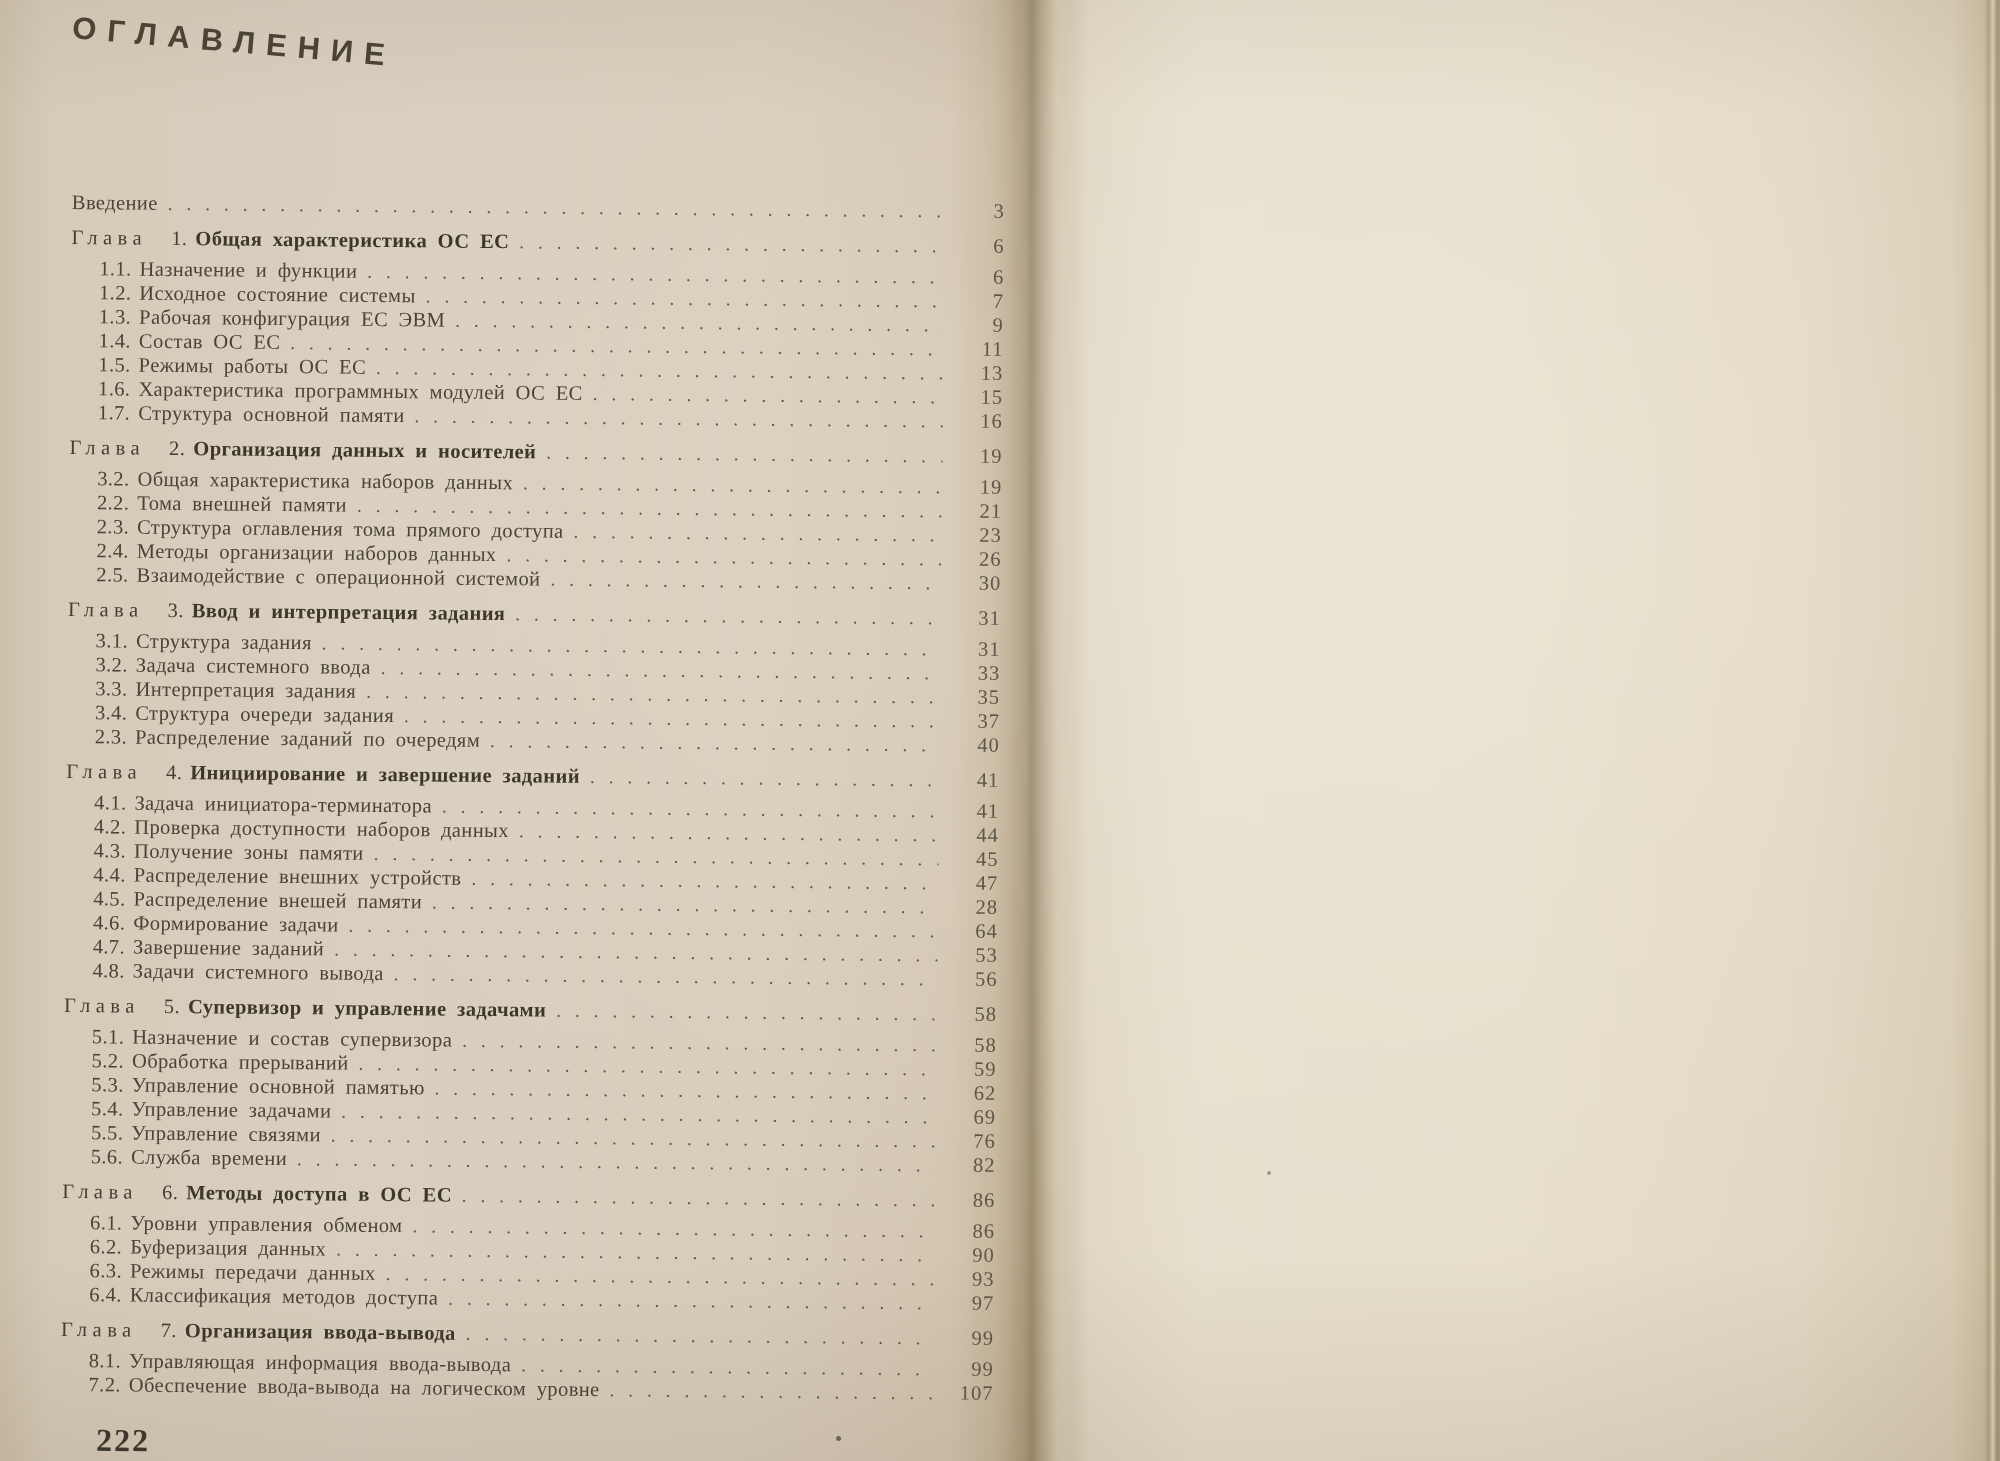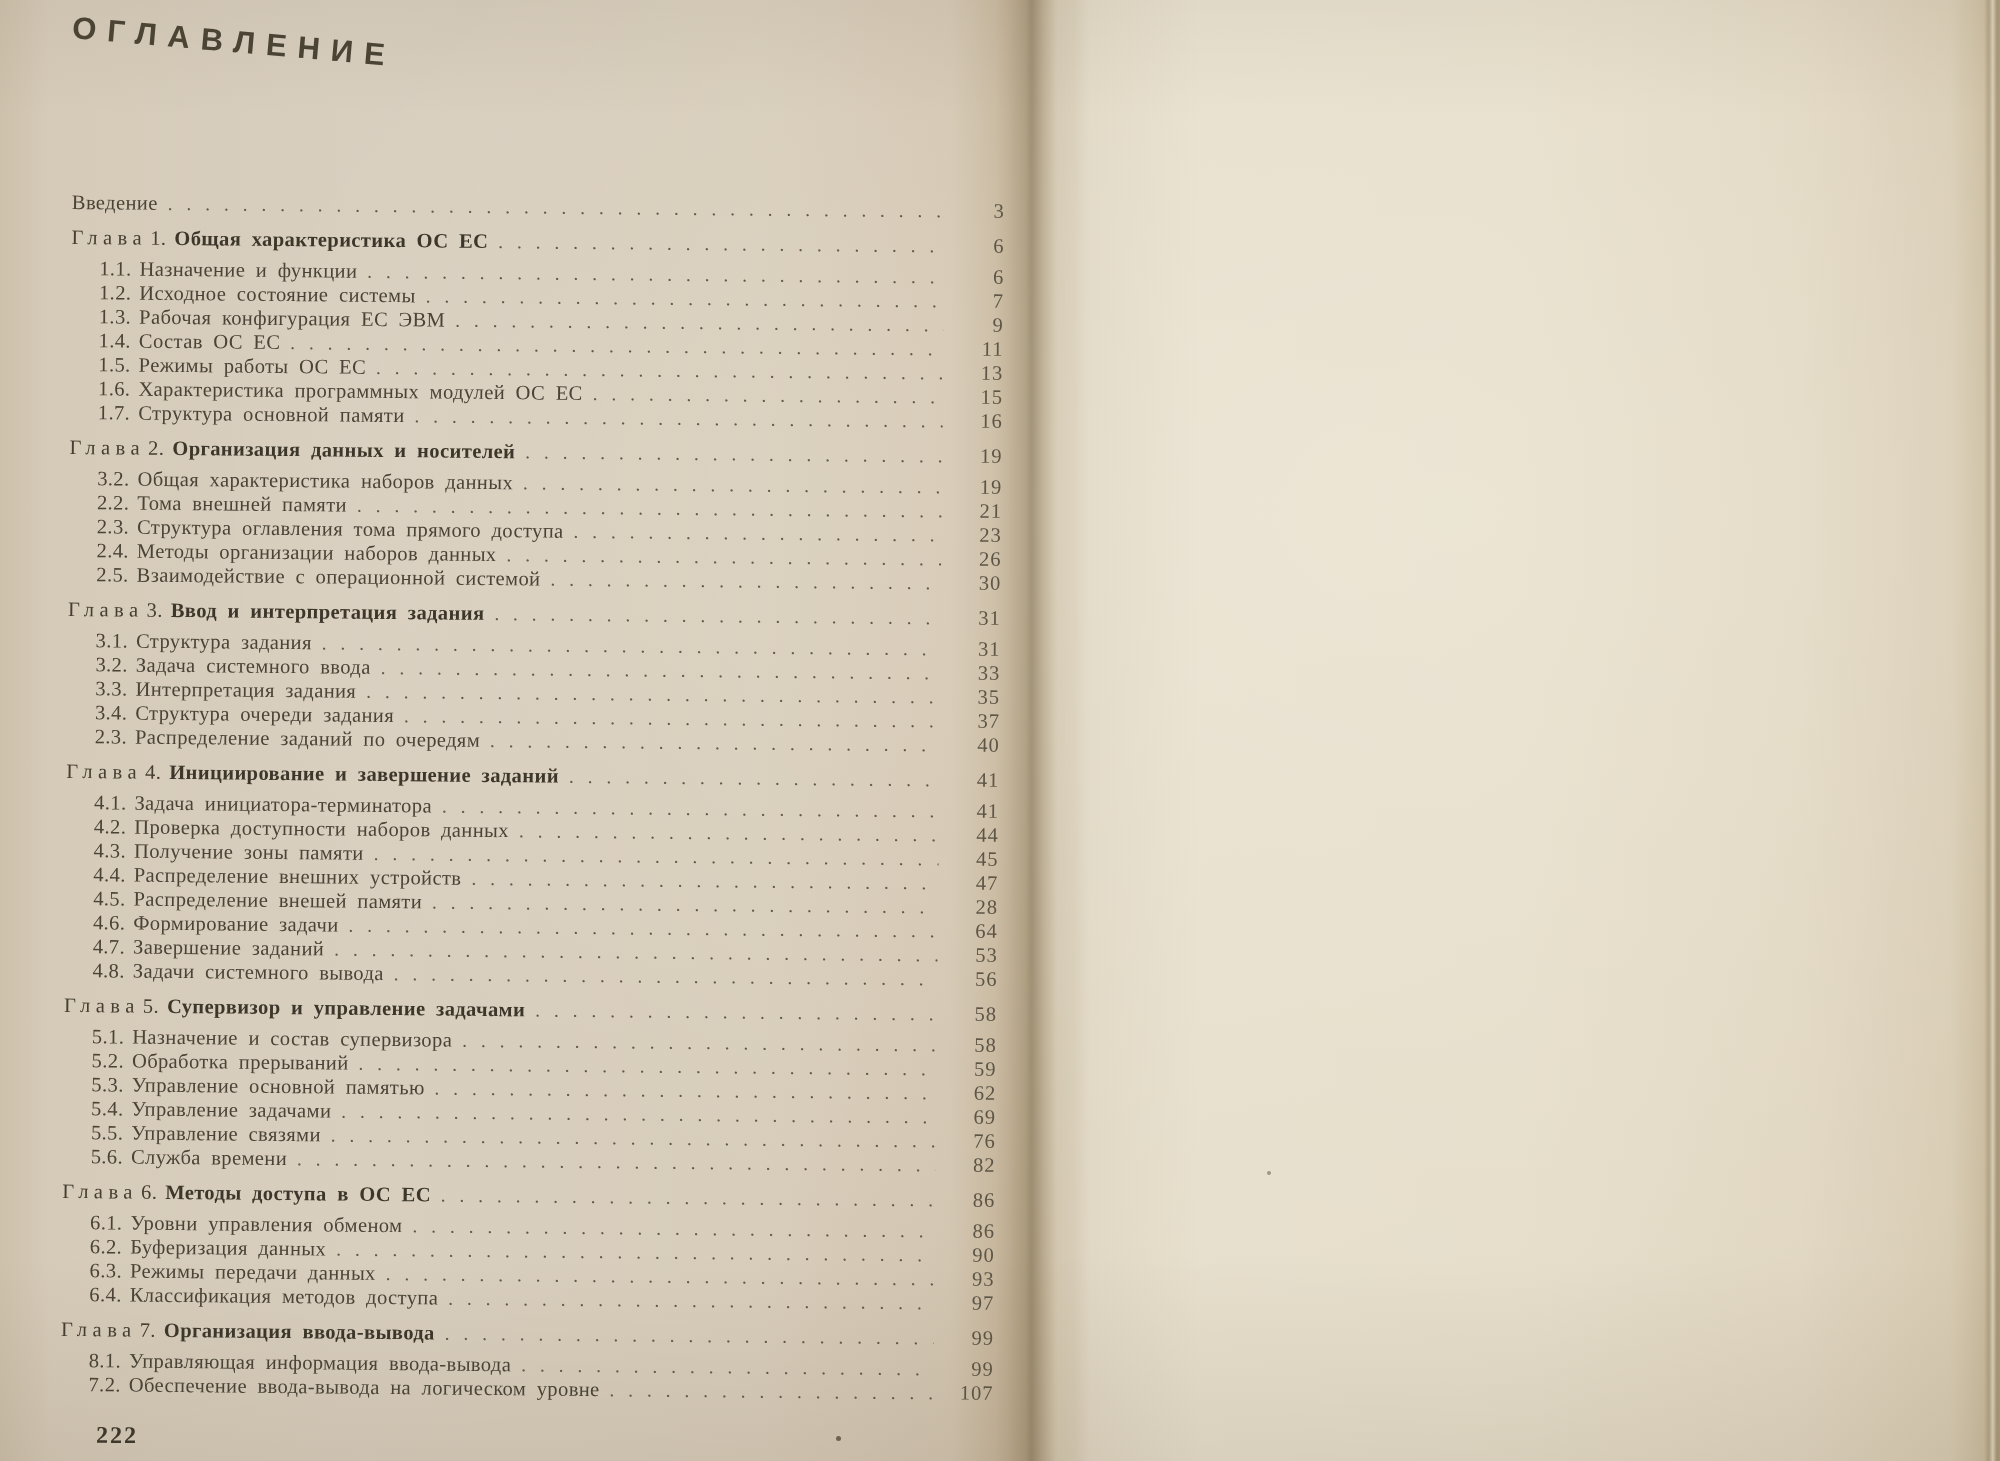--- a/index.html
+++ b/index.html
@@ -29,35 +29,35 @@
   .toc{position:absolute;}
   .toc-left{left:72px;top:190px;width:933px;transform:rotate(0.55deg);transform-origin:0 0;}
 
   .row{display:flex;align-items:baseline;white-space:nowrap;}
   .toc-left .row{height:24px;line-height:24px;font-size:20.5px;}
   .row{letter-spacing:0.4px;word-spacing:5px;}
 
   .toc-left .row.section{padding-left:28px;}
   .toc-left .row.chapter{margin:11px 0 7px 0;}
 
-  .word{letter-spacing:5.5px;margin-right:3px;color:#453e31;}
+  .word{letter-spacing:5.5px;margin-right:24px;color:#453e31;}
   .num{margin-right:8px;}
   .chapter .num{color:#453e31;}
   .chapter .title-text{font-weight:bold;color:#3d372b;}
 
   .dots{
     flex:1;overflow:hidden;white-space:nowrap;
     margin:0 8px 0 10px;color:#554d3c;
     letter-spacing:14px;font-size:19px;opacity:0.9;
   }
   .pnum{min-width:52px;text-align:right;color:#5d5546;letter-spacing:1px;}
 
   .folio{
     position:absolute;left:96px;top:1422px;
-    font-size:24px;font-weight:bold;letter-spacing:2px;color:#3e382c;
+    font-size:32px;font-weight:bold;letter-spacing:2px;color:#3e382c;
     transform:rotate(0.6deg);
   }
 
   .gutter{
     position:absolute;left:995px;top:0;width:80px;height:1461px;
     background:linear-gradient(90deg, rgba(120,100,70,0) 0%, rgba(120,100,70,0.18) 38%, rgba(95,78,52,0.28) 46%, rgba(120,100,70,0.10) 60%, rgba(255,250,235,0.12) 78%, rgba(255,250,235,0) 100%);
     pointer-events:none;
   }
   .page-edges{
     position:absolute;right:0;top:0;width:16px;height:1461px;

